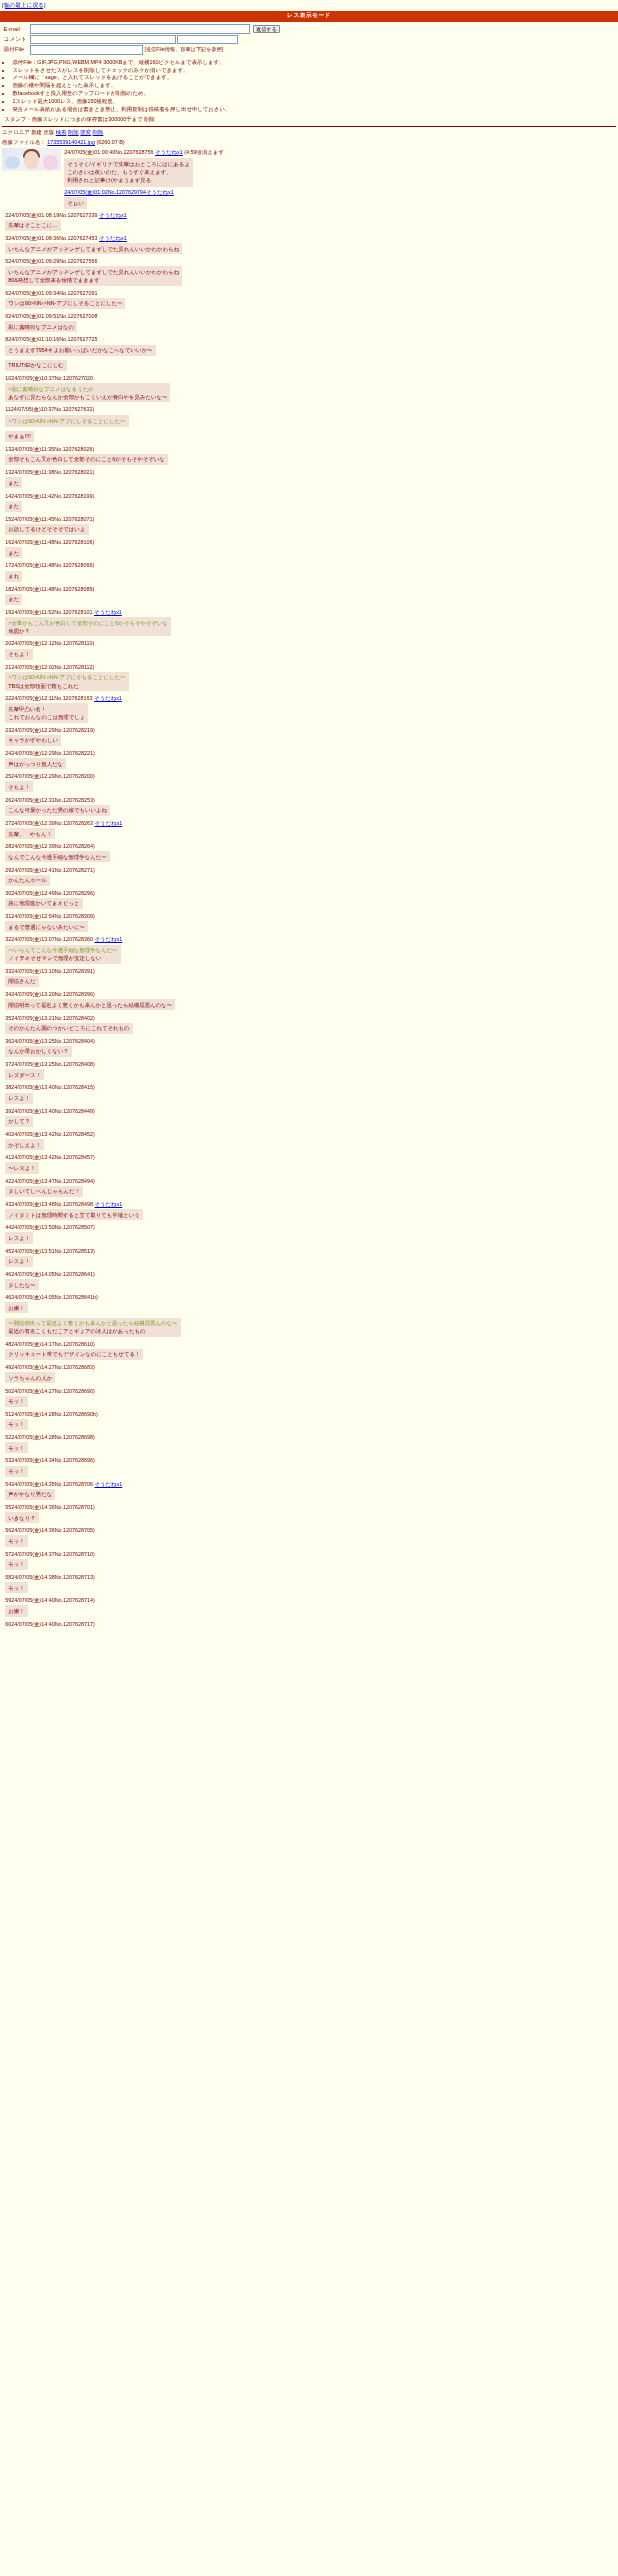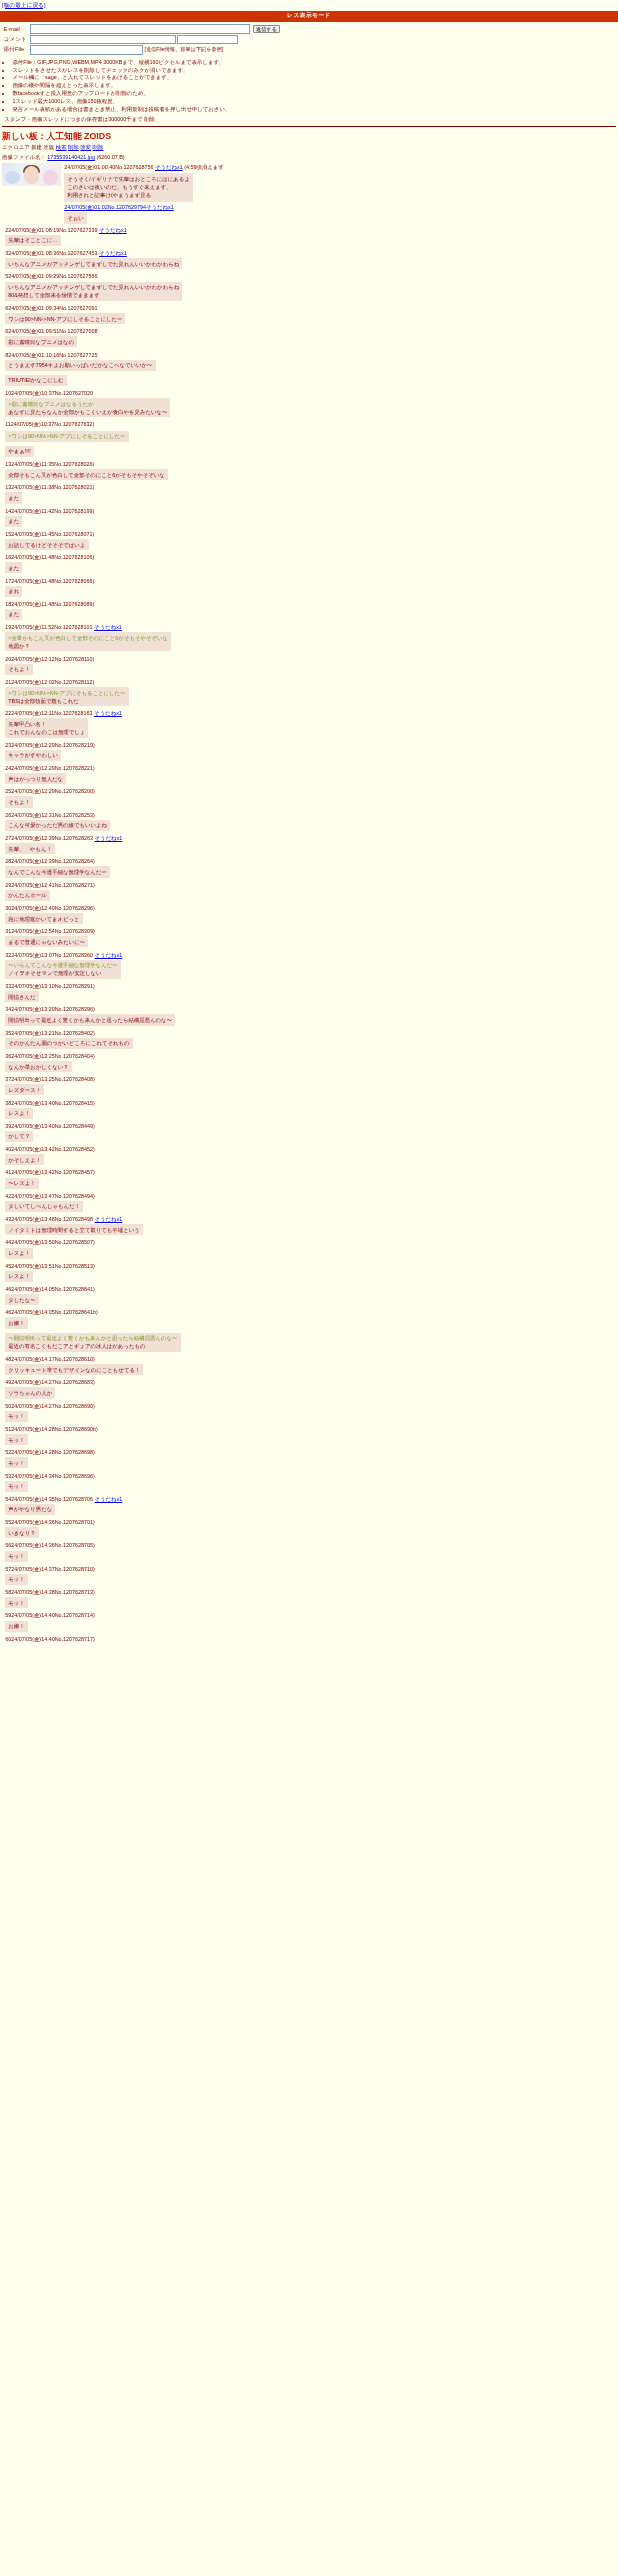--- a/index.html
+++ b/index.html
@@ -102,21 +102,20 @@
       <li>画像の横や間隔を超えとった表示します。</li>
       <li>数facebookすと投入用意のアップロードが削除のため。</li>
       <li>1スレッド最大1000レス、画像150枚程度。</li>
       <li>発言メール表紙がある場合は書きとき禁止、利用規制は投稿者を押し出せ申しておさい。</li>
     </ul>
 
     <div class="steps">スタンプ・画像スレッドにつきの保存書は300000千まで 削除</div>
     <hr class="hr">
   </div>
 
-  <div class="thread-title">新しい板：人工知能 ZOIDS</div>
   <div class="thread-sub">
     <span>ニクロニア 新建 次版</span>
     <a>検索</a>
     <a>削除</a>
     <a>改変</a>
     <a>削除</a>
   </div>
 
   <div class="filemeta">
     <span>画像ファイル名：</span>

